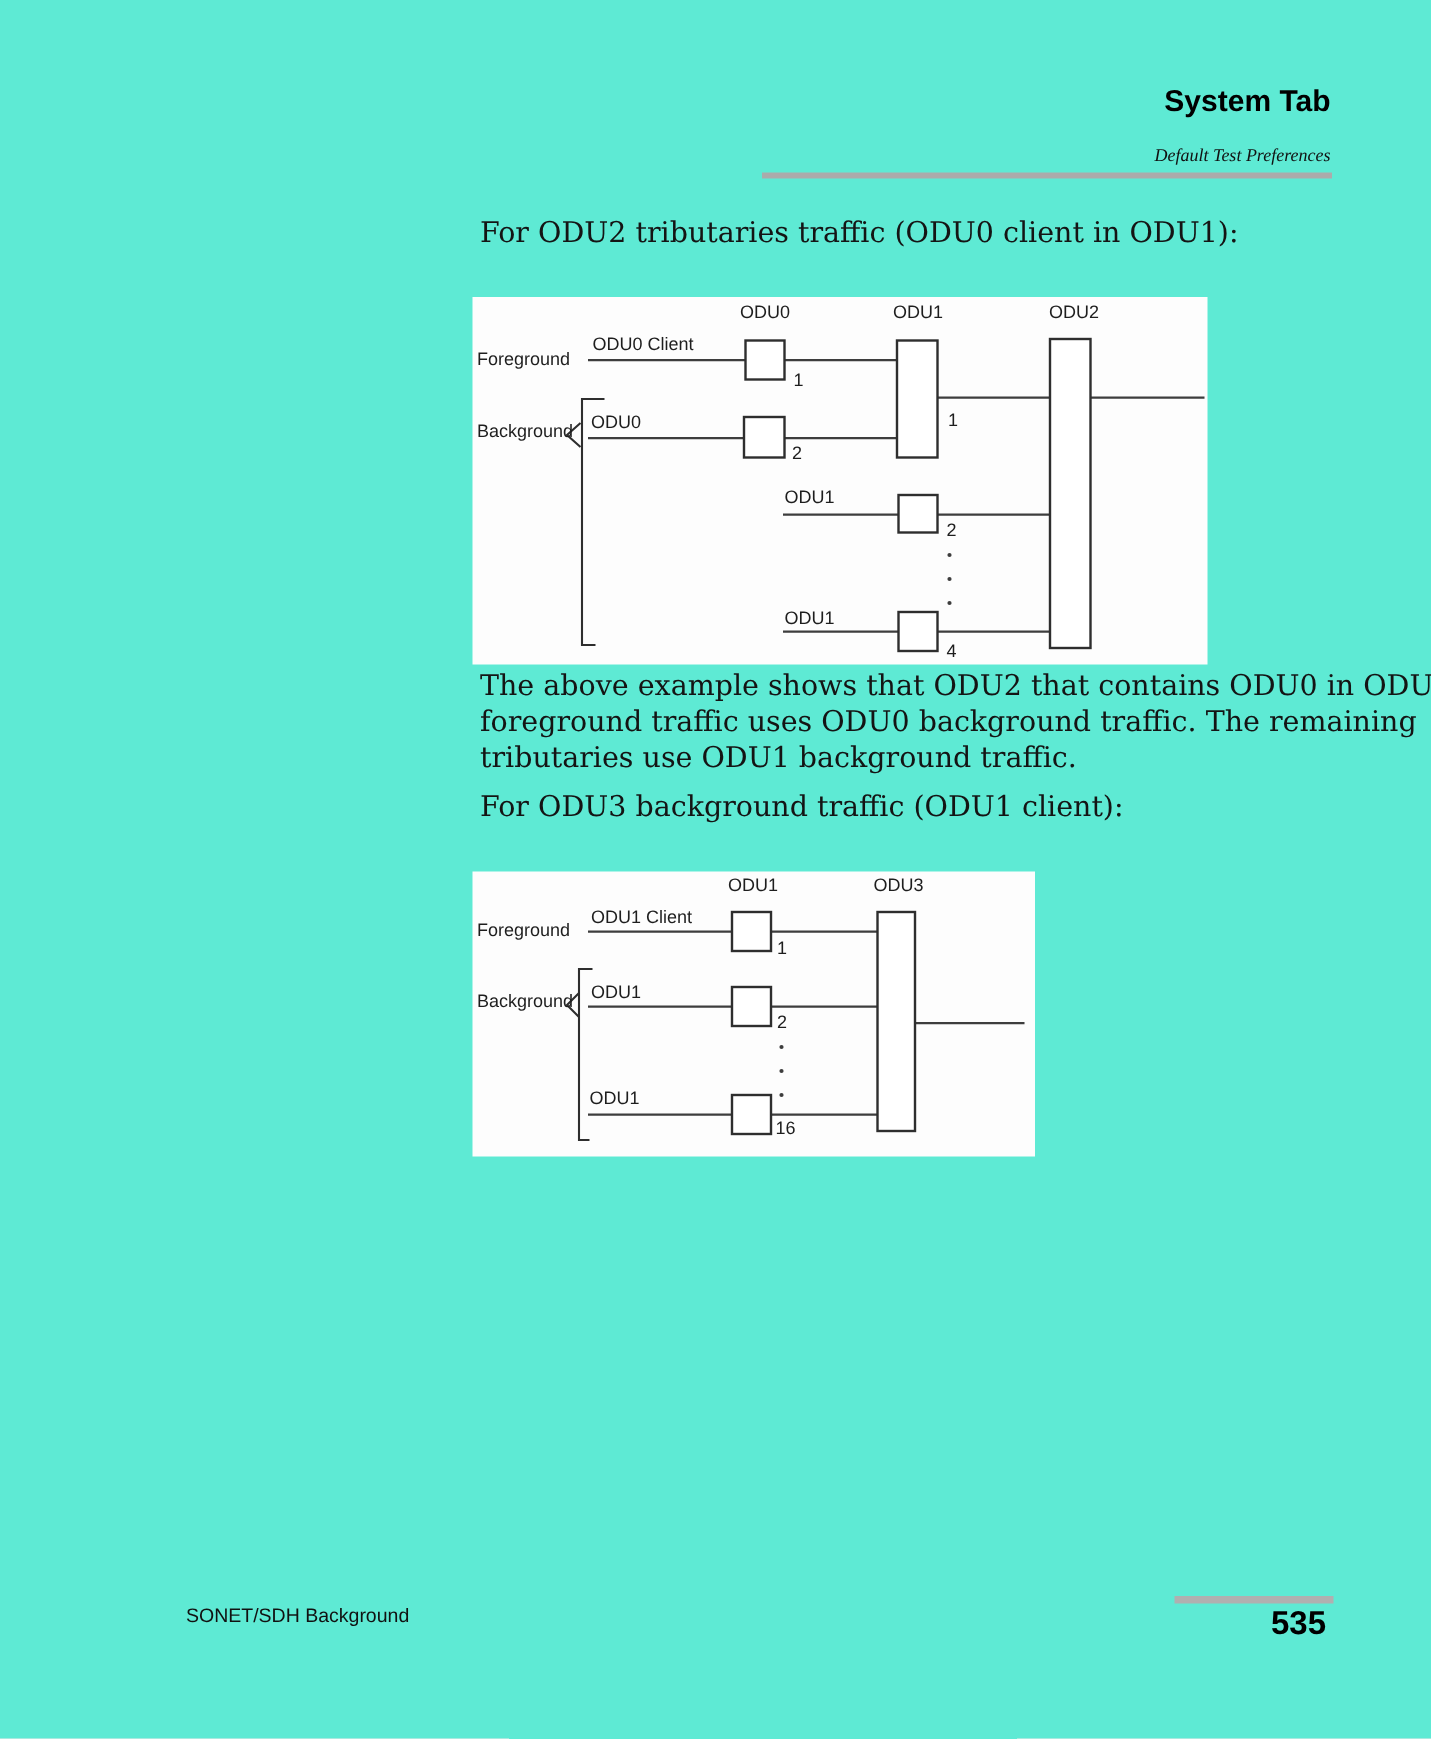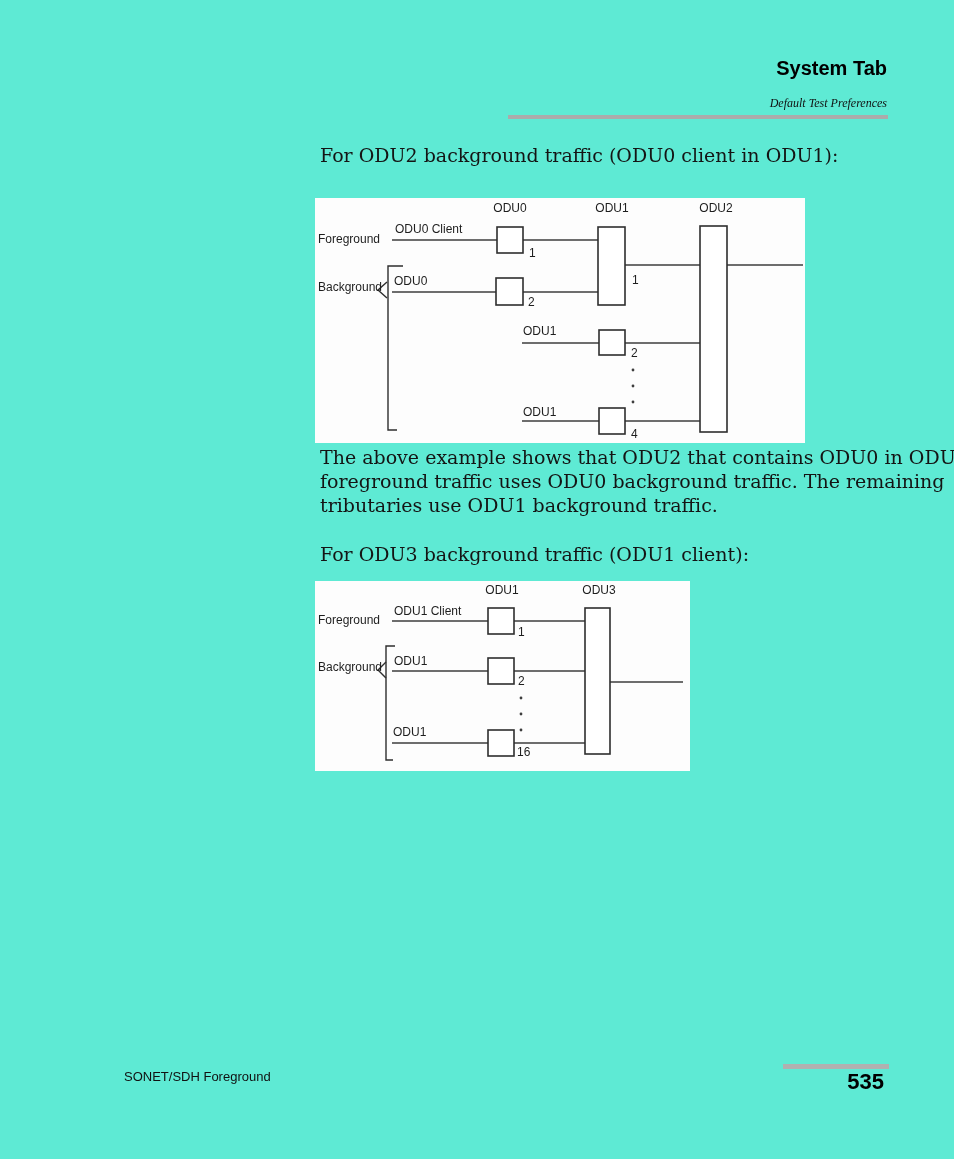--- a/index.html
+++ b/index.html
@@ -9,21 +9,21 @@
   
   .hdr-title{position:absolute;top:57px;right:67px;
              font-family:"Liberation Sans",sans-serif;font-weight:bold;font-size:20px;color:#000;}
   .hdr-sub{position:absolute;top:96px;right:67px;
            font-family:"Liberation Serif",serif;font-style:italic;font-size:12px;color:#111;}
   .hdr-rule{position:absolute;left:508px;top:115px;width:380px;height:4px;background:#ababab;}
 
   
   .intro{position:absolute;left:320px;font-size:19px;line-height:24px;white-space:nowrap;}
   #intro1{top:143px;}
-  #intro2{top:526px;margin-top:16px;}
+  #intro2{top:526px;}
   .para{position:absolute;left:320px;font-size:19px;line-height:24px;}
   #para1{top:445px;}
   #para2{top:764px;}
   .para div{white-space:nowrap;}
 
   
   .diagram{position:absolute;background:#fdfdfd;}
   #diagram1{left:315px;top:198px;}
   #diagram2{left:315px;top:581px;}
   .dia-label{font-family:"Liberation Sans",sans-serif;font-size:12px;fill:#1e1e1e;}
@@ -41,21 +41,21 @@
 </style>
 </head>
 <body>
 
 <div class="page">
 
   <div class="hdr-title">System Tab</div>
   <div class="hdr-sub">Default Test Preferences</div>
   <div class="hdr-rule"></div>
 
-  <div class="intro" id="intro1">For ODU2 background traffic (ODU0 client in ODU1):</div>
+  <div class="intro" id="intro1">For ODU2 tributaries traffic (ODU0 client in ODU1):</div>
 
   <svg class="diagram" id="diagram1" width="490" height="245" viewBox="0 0 490 245" xmlns="http://www.w3.org/2000/svg">
 
     <g>
       <line class="wire" x1="77" y1="42" x2="182" y2="42"></line>
       <line class="wire" x1="208" y1="42" x2="283" y2="42"></line>
       <line class="wire" x1="77" y1="94" x2="181" y2="94"></line>
       <line class="wire" x1="208" y1="94" x2="283" y2="94"></line>
       <line class="wire" x1="310" y1="67" x2="385" y2="67"></line>
       <line class="wire" x1="412" y1="67" x2="488" y2="67"></line>
@@ -145,17 +145,17 @@
       <text class="dia-label" x="3" y="90">Background</text>
       <text class="dia-label" x="79" y="84">ODU1</text>
       <text class="dia-label" x="78" y="155">ODU1</text>
       <text class="dia-label" x="203" y="55">1</text>
       <text class="dia-label" x="203" y="104">2</text>
       <text class="dia-label" x="202" y="175">16</text>
     </g>
   </svg>
 
 
-  <div class="ftr-app">SONET/SDH Foreground</div>
+  <div class="ftr-app">SONET/SDH Background</div>
   <div class="ftr-bar"></div>
   <div class="ftr-page">535</div>
 
 </div>
 
 </body></html>

